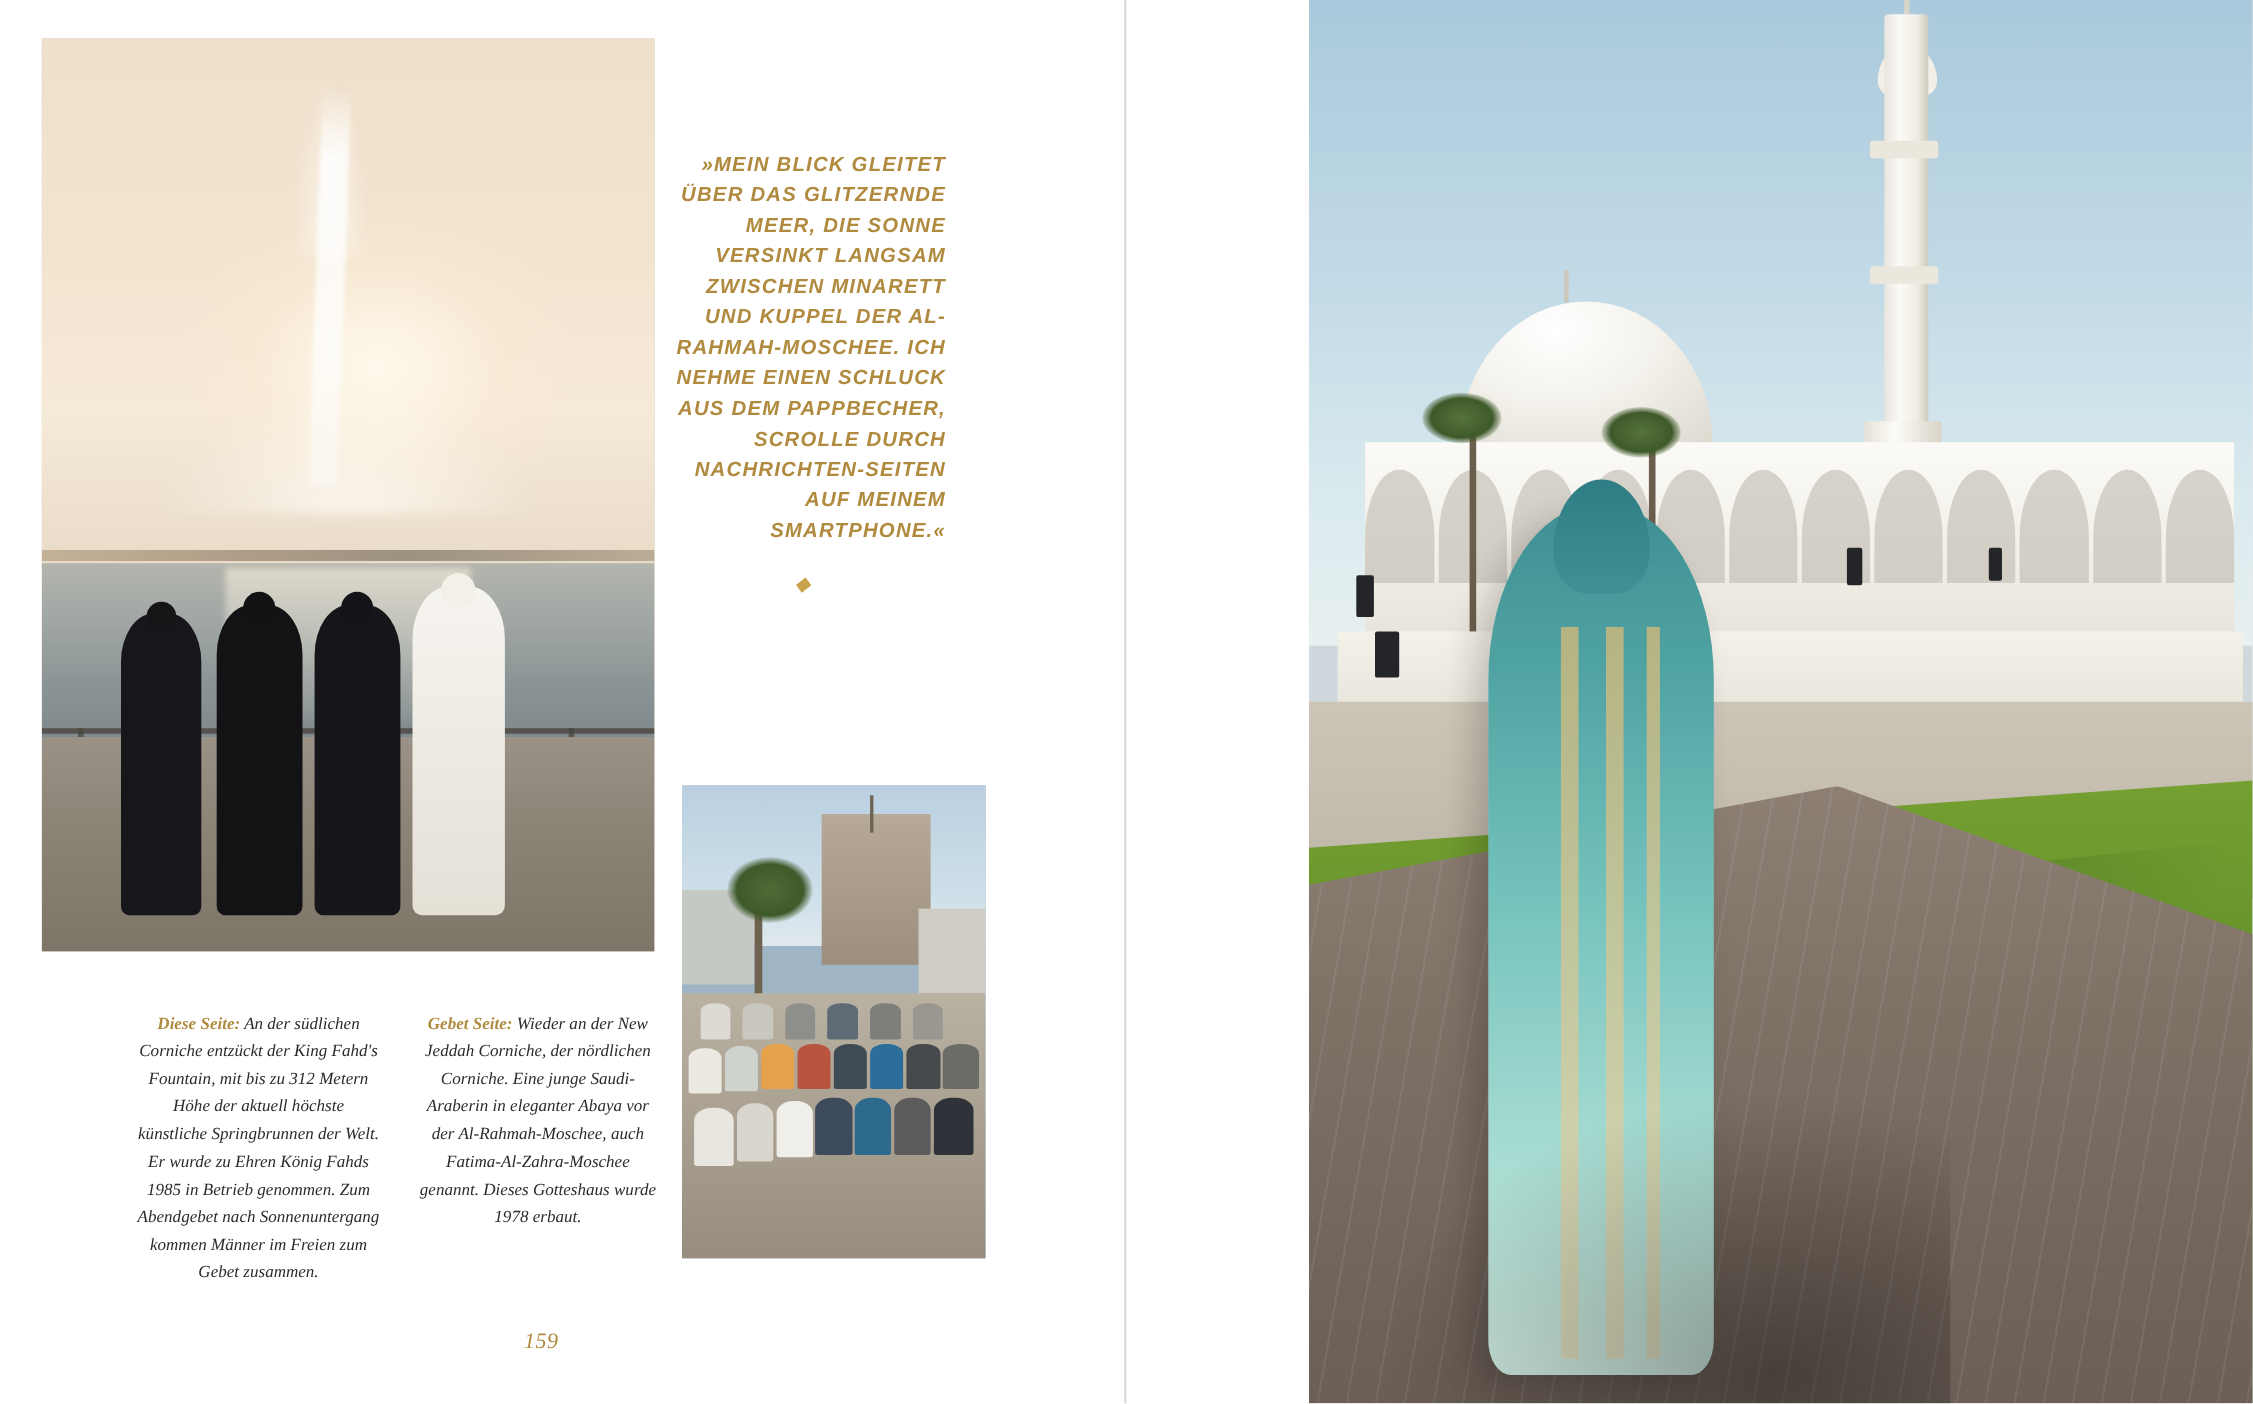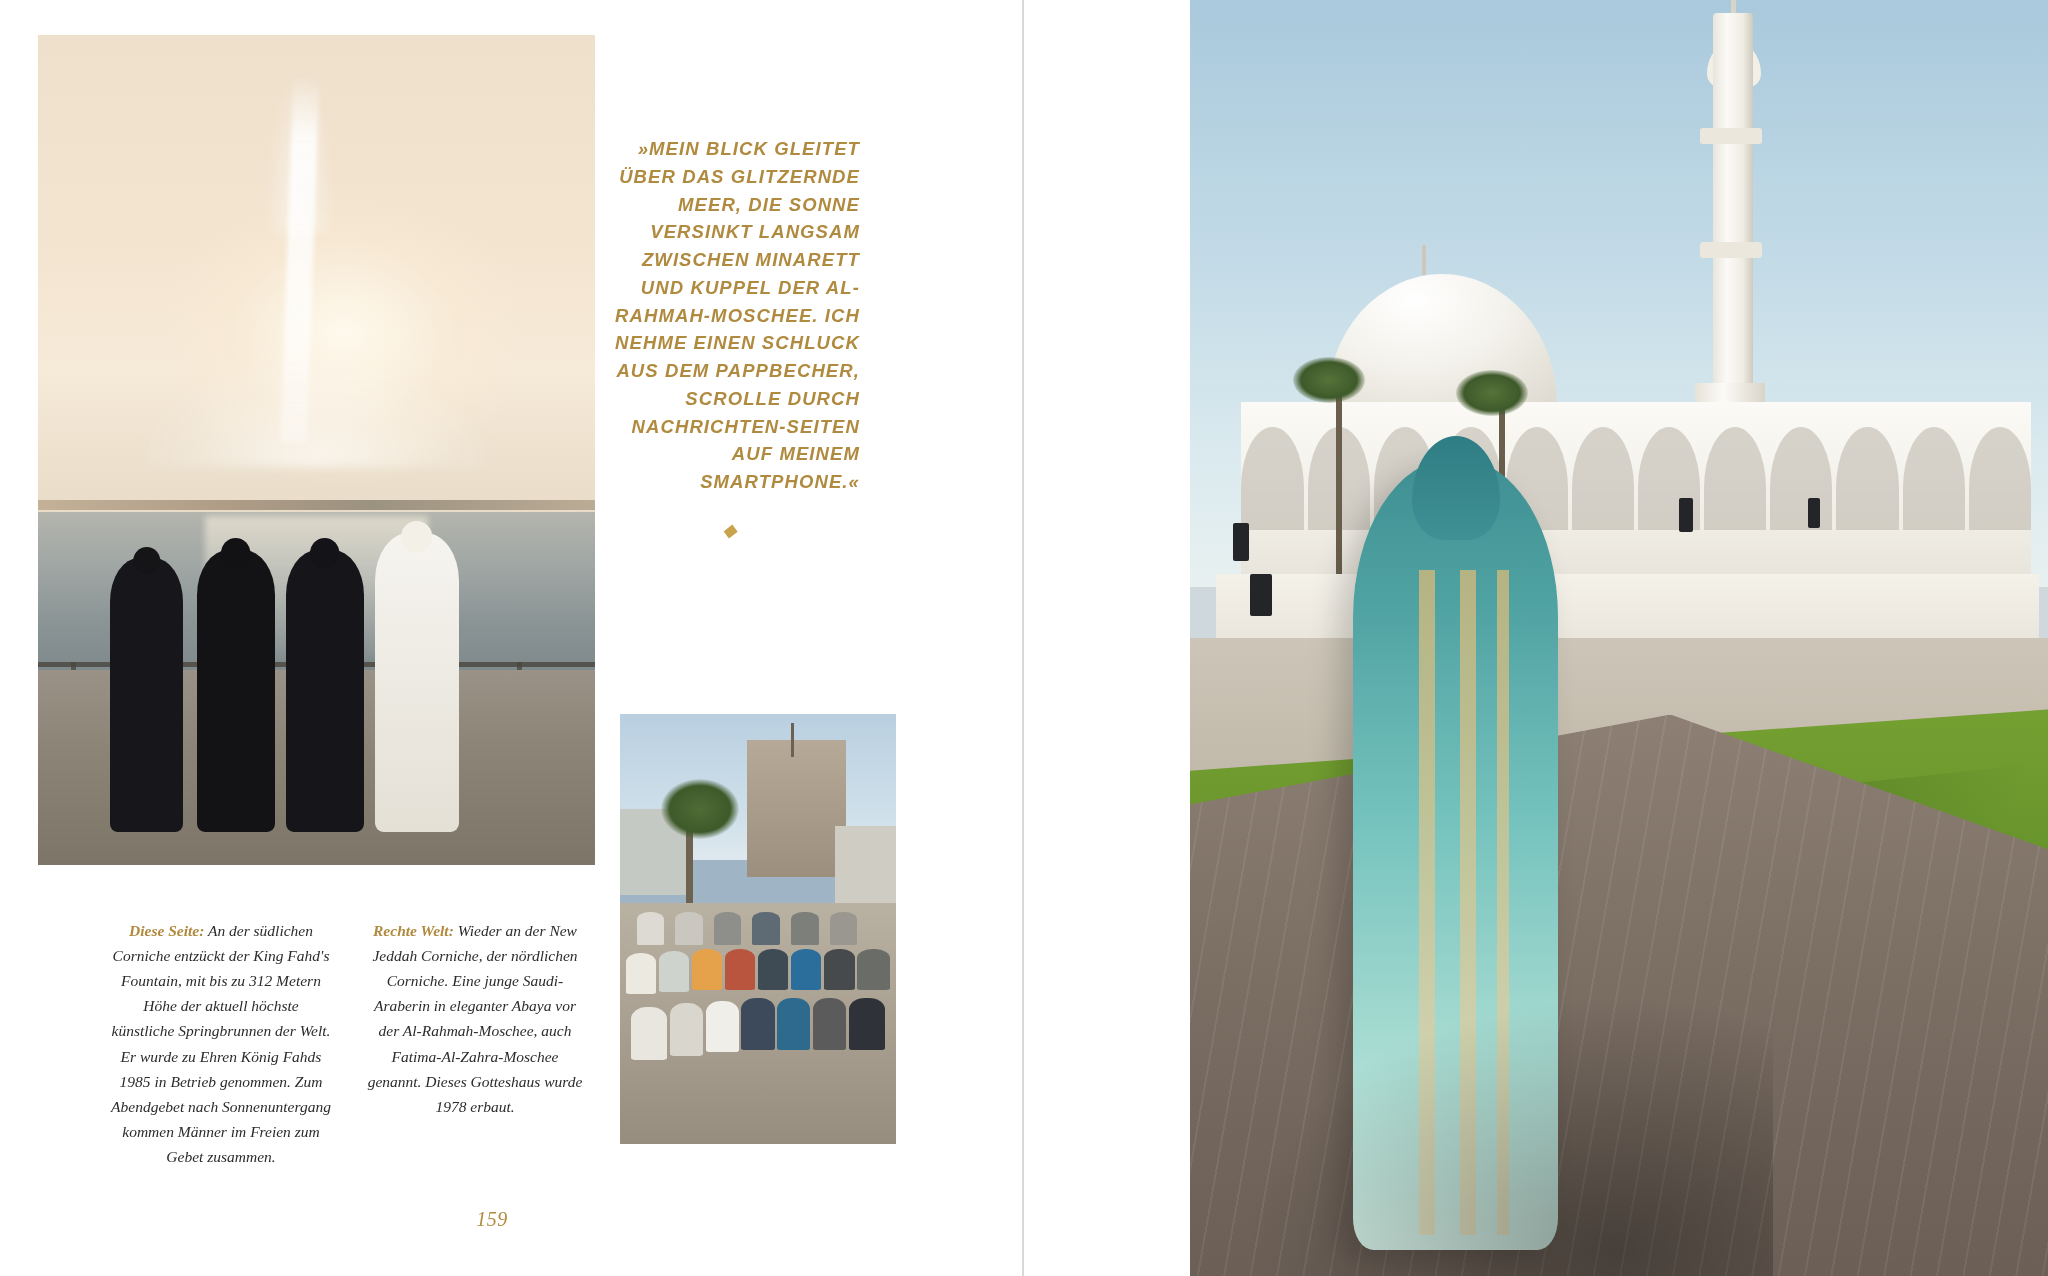--- a/index.html
+++ b/index.html
@@ -231,21 +231,21 @@
     width: 100%; height: 48%;
   }
   .pp-person {
     position: absolute;
     border-radius: 45% 45% 12% 12% / 22% 22% 4% 4%;
   }
 
   
   .captions {
     position: absolute;
-    left: 110px;
+    left: 124px;
     top: 918px;
     width: 490px;
     display: flex;
     gap: 32px;
   }
   .caption {
     width: 222px;
     font-family: "Liberation Serif", serif;
     font-size: 15.5px;
     line-height: 1.62;
@@ -538,21 +538,21 @@
         <div class="pp-person" style="left:62%; top:0%;  width:10%; height:16%; background:#7c7f7a;"></div>
         <div class="pp-person" style="left:76%; top:0%;  width:10%; height:16%; background:#9a9790;"></div>
       </div>
     </div>
 
     <div class="captions">
       <div class="caption">
         <span class="lead">Diese Seite:</span><span> An der südlichen Corniche entzückt der King Fahd's Fountain, mit bis zu 312 Metern Höhe der aktuell höchste künstliche Springbrunnen der Welt. Er wurde zu Ehren König Fahds 1985 in Betrieb genommen. Zum Abendgebet nach Sonnenuntergang kommen Männer im Freien zum Gebet zusammen.</span>
       </div>
       <div class="caption">
-        <span class="lead">Rechte Welt:</span><span> Wieder an der New Jeddah Corniche, der nördlichen Corniche. Eine junge Saudi-Araberin in eleganter Abaya vor der Al-Rahmah-Moschee, auch Fatima-Al-Zahra-Moschee genannt. Dieses Gotteshaus wurde 1978 erbaut.</span>
+        <span class="lead">Gebet Seite:</span><span> Wieder an der New Jeddah Corniche, der nördlichen Corniche. Eine junge Saudi-Araberin in eleganter Abaya vor der Al-Rahmah-Moschee, auch Fatima-Al-Zahra-Moschee genannt. Dieses Gotteshaus wurde 1978 erbaut.</span>
       </div>
     </div>
 
     <div class="folio">159</div>
   </div>
 
   <div class="gutter-line"></div>
 
   <div class="right-page">
     <div class="rp-sky"></div>

